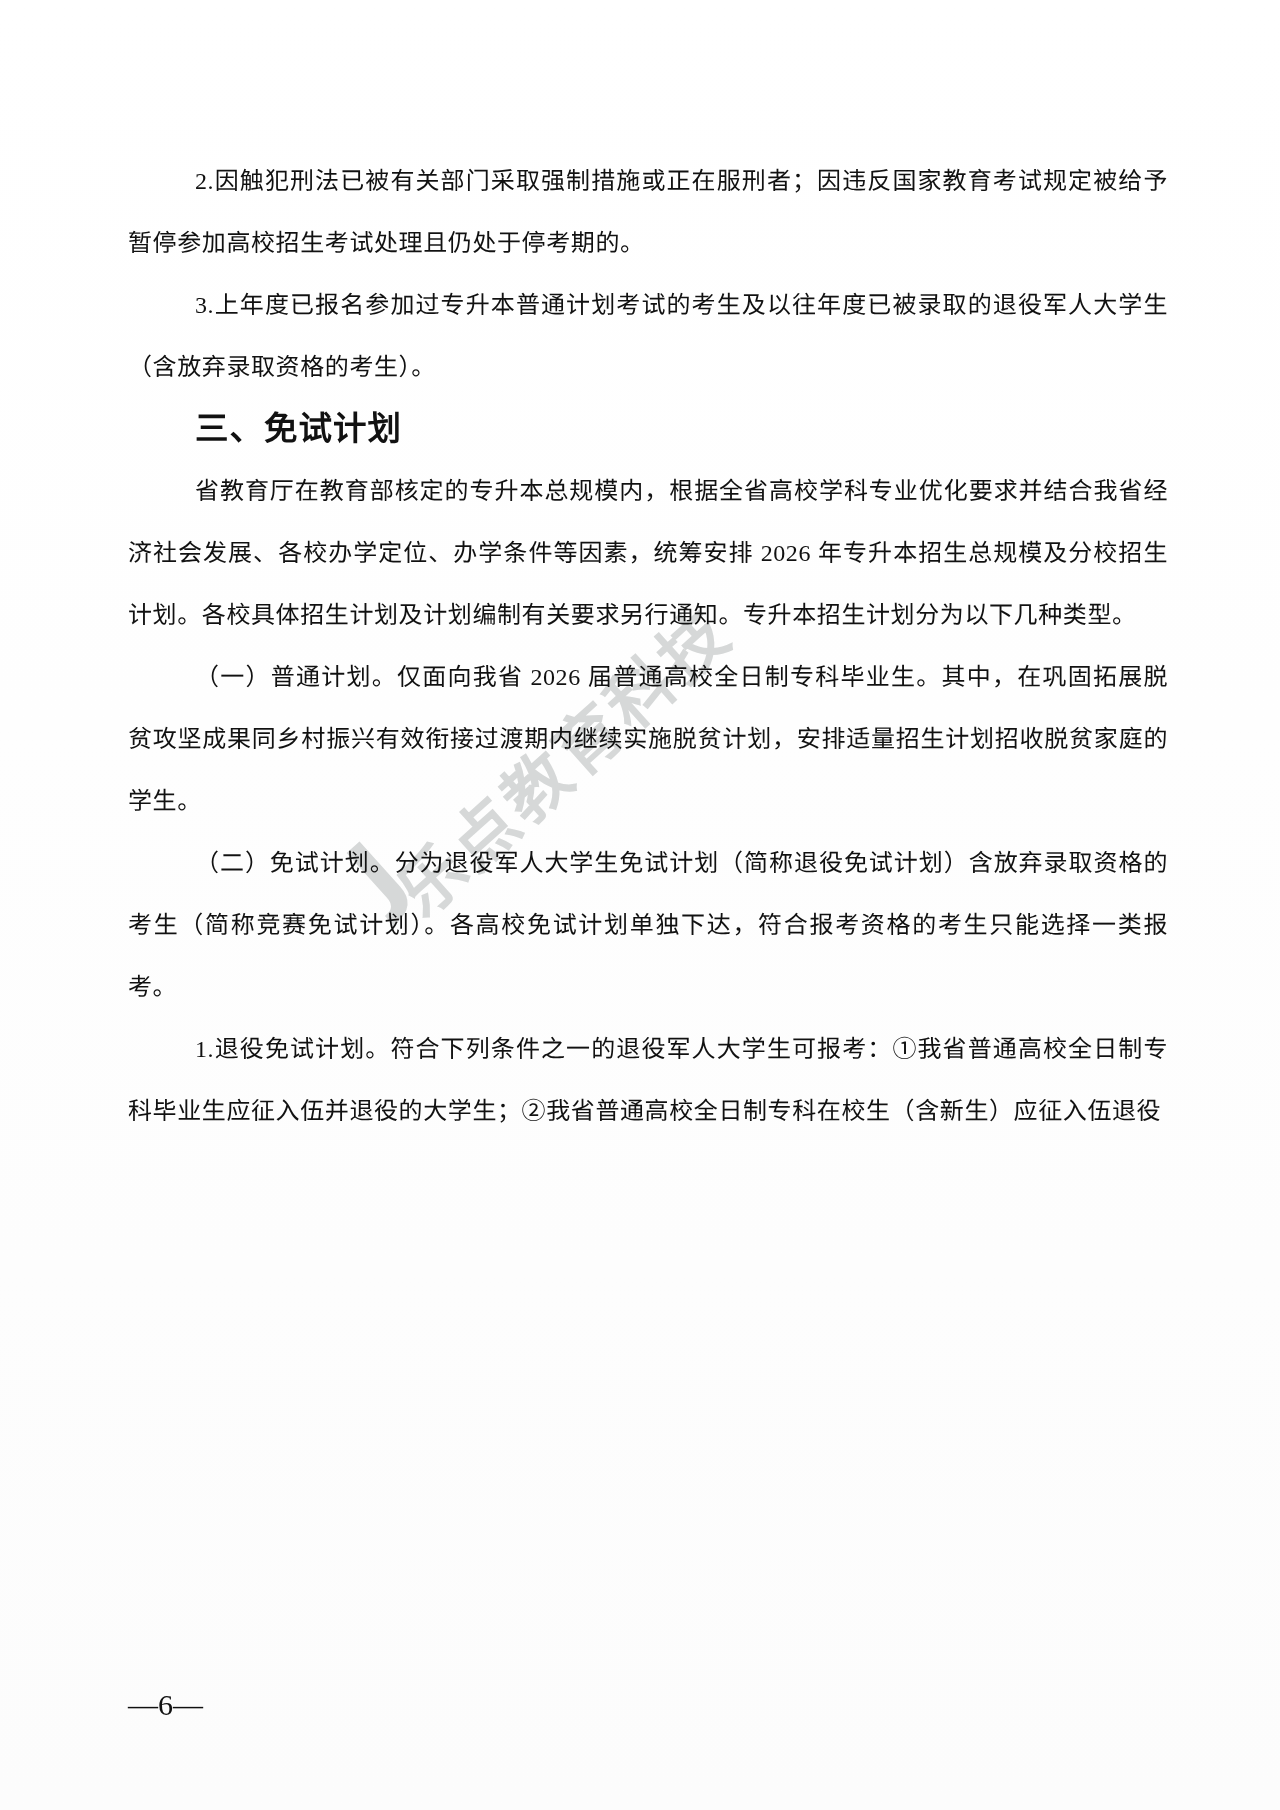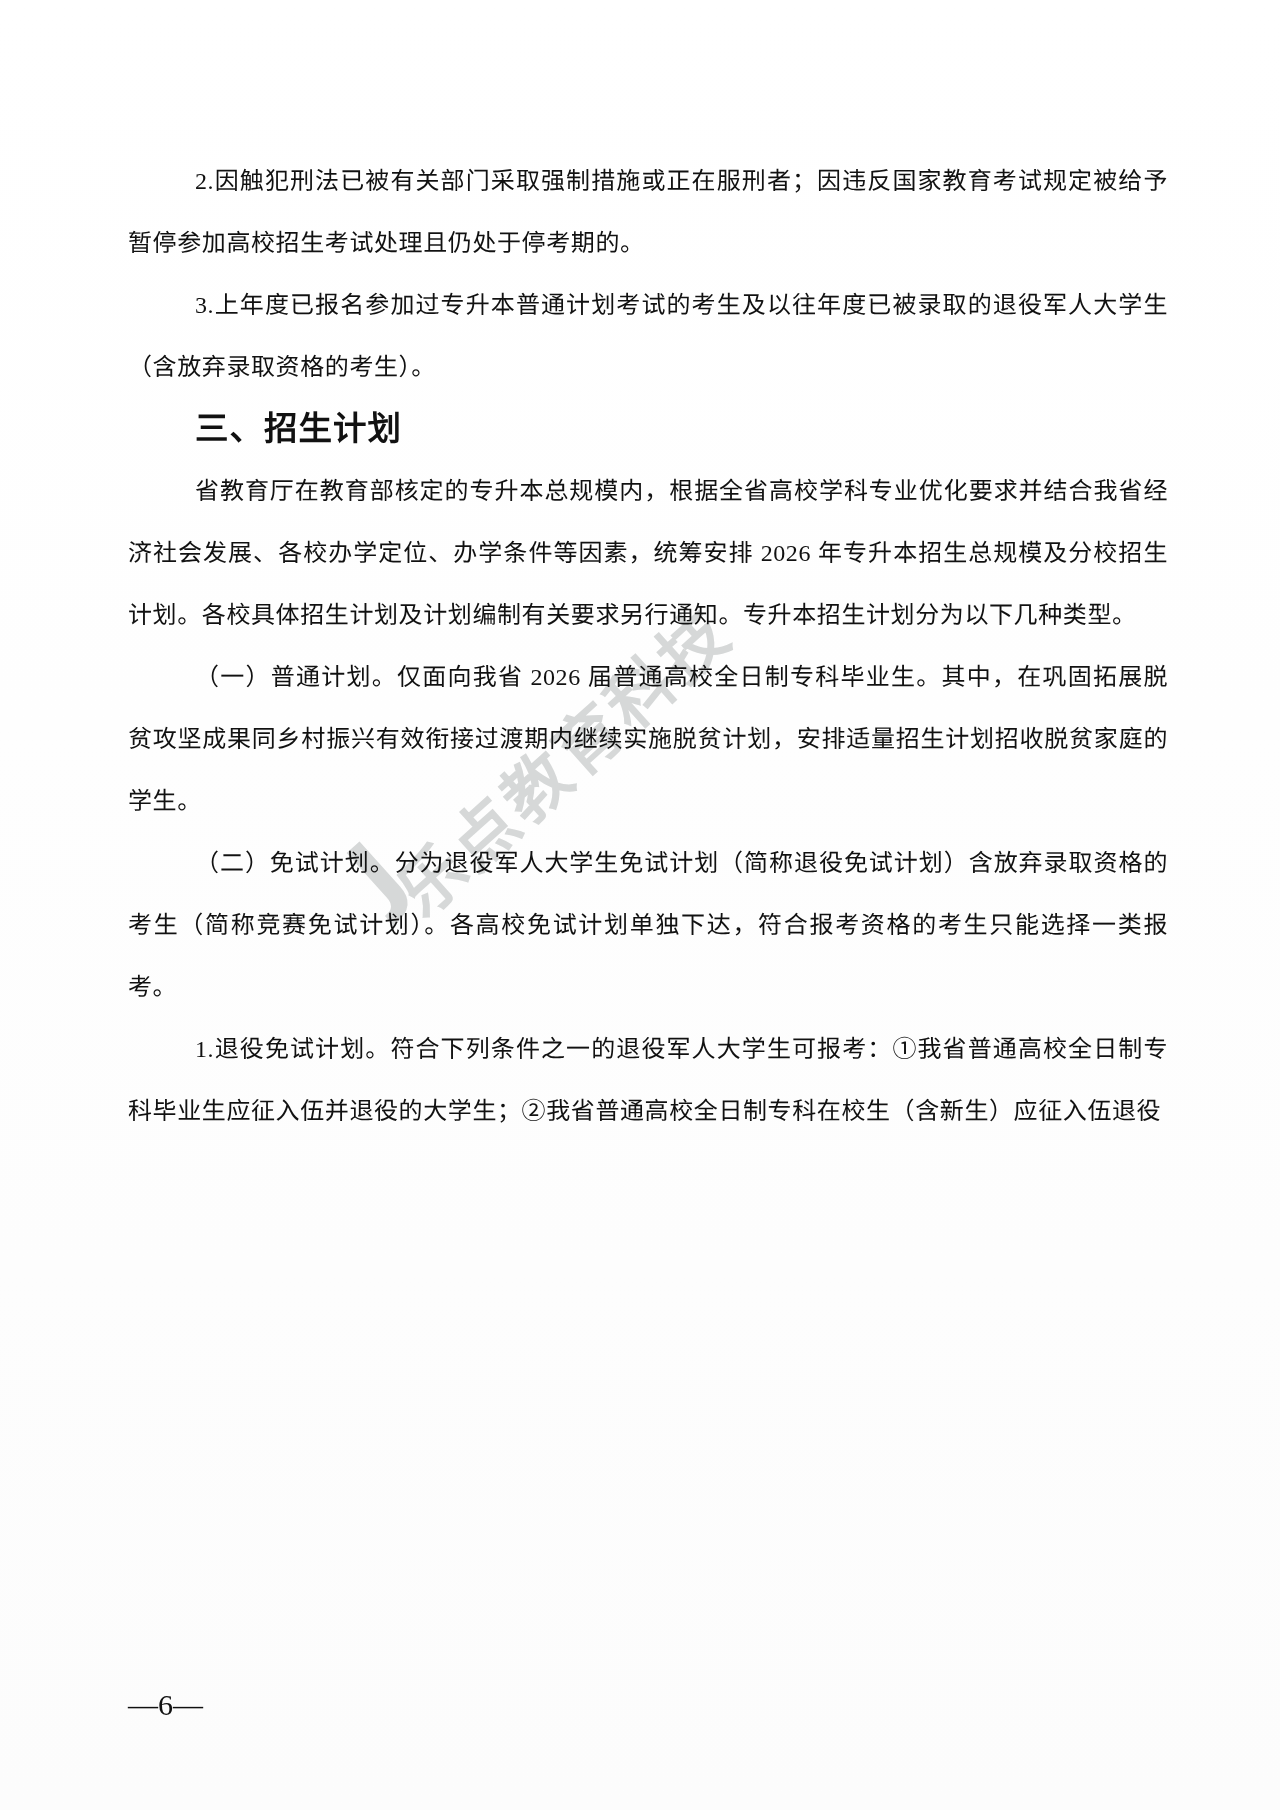--- a/index.html
+++ b/index.html
@@ -125,21 +125,21 @@
     <div class="wm-mark">J</div>
     <div class="wm-text">乐点教育科技</div>
   </div>
 
   <div class="content">
 
     <p class="para indent">2.因触犯刑法已被有关部门采取强制措施或正在服刑者；因违反国家教育考试规定被给予暂停参加高校招生考试处理且仍处于停考期的。</p>
 
     <p class="para indent">3.上年度已报名参加过专升本普通计划考试的考生及以往年度已被录取的退役军人大学生（含放弃录取资格的考生）。</p>
 
-    <p class="heading">三、招生计划</p>
+    <p class="heading">三、免试计划</p>
 
     <p class="para indent">省教育厅在教育部核定的专升本总规模内，根据全省高校学科专业优化要求并结合我省经济社会发展、各校办学定位、办学条件等因素，统筹安排 2026 年专升本招生总规模及分校招生计划。各校具体招生计划及计划编制有关要求另行通知。专升本招生计划分为以下几种类型。</p>
 
     <p class="para indent">（一）普通计划。仅面向我省 2026 届普通高校全日制专科毕业生。其中，在巩固拓展脱贫攻坚成果同乡村振兴有效衔接过渡期内继续实施脱贫计划，安排适量招生计划招收脱贫家庭的学生。</p>
 
     <p class="para indent">（二）免试计划。分为退役军人大学生免试计划（简称退役免试计划）含放弃录取资格的考生（简称竞赛免试计划）。各高校免试计划单独下达，符合报考资格的考生只能选择一类报考。</p>
 
     <p class="para indent">1.退役免试计划。符合下列条件之一的退役军人大学生可报考：①我省普通高校全日制专科毕业生应征入伍并退役的大学生；②我省普通高校全日制专科在校生（含新生）应征入伍退役</p>
 
   </div>

